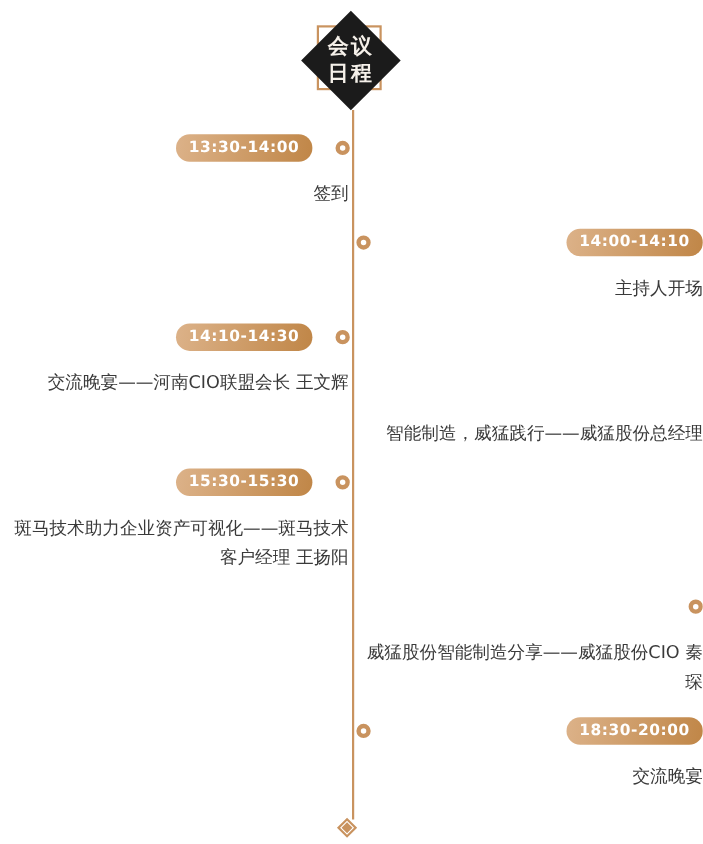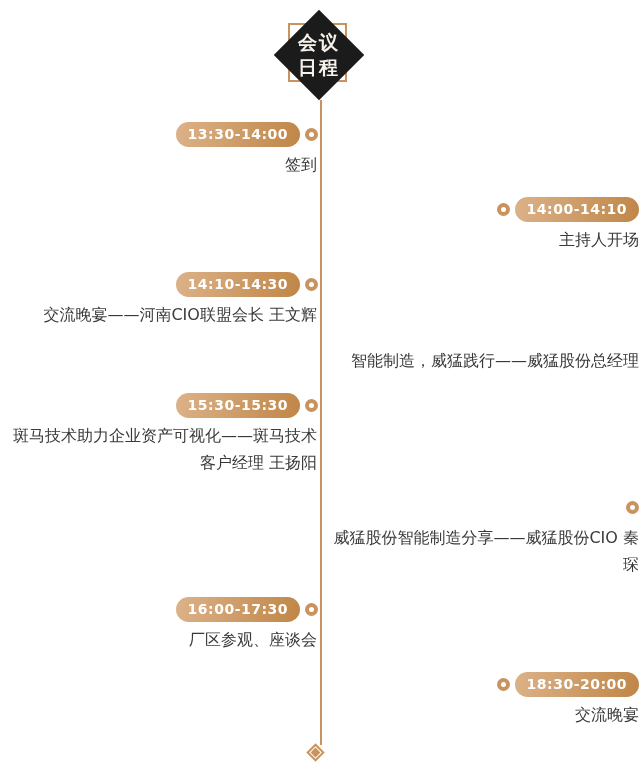--- a/index.html
+++ b/index.html
@@ -45,42 +45,42 @@
   .timeline-line{
     position:absolute;left:320px;top:100px;
     width:2px;height:645px;
     background:var(--accent);
   }
   
   .entries{position:absolute;left:0;top:122px;width:639px;}
   .entry{margin-bottom:19px;}
   .entry.left{width:318px;}
   .entry.right{width:315px;margin-left:324px;}
-  .pill-row{display:flex;align-items:center;gap:5px;height:25px;}
+  .pill-row{display:flex;align-items:center;gap:21px;height:25px;}
   .entry.left  .pill-row{justify-content:flex-end;}
-  .entry.right .pill-row{flex-direction:row-reverse;justify-content:flex-start;}
+  .entry.right .pill-row{flex-direction:row-reverse;justify-content:space-between;}
   .pill{
     display:inline-flex;align-items:center;justify-content:center;
     height:25px;padding:0 12px;
     border-radius:13px;
     background:linear-gradient(100deg,var(--pill-g1) 0%,var(--pill-g2) 100%);
   }
   .pill-text{
     color:var(--pill-text);
     font-size:14px;font-weight:bold;
     line-height:25px;letter-spacing:0.5px;white-space:nowrap;
   }
   .dot{
     width:13px;height:13px;border-radius:50%;
     border:4px solid var(--accent);
     background:#ffffff;
     flex:0 0 13px;
   }
   .desc{
-    margin-top:4px;
+    margin-top:15px;
     font-size:16px;line-height:27px;
     color:var(--desc-color);
   }
   .entry.left  .desc{text-align:right;padding-right:1px;}
   .entry.right .desc{text-align:right;padding-left:3px;}
   
   .end-cap{
     position:absolute;left:309px;top:746px;
     width:13px;height:13px;
     border:2px solid var(--accent);
@@ -150,29 +150,20 @@
     <div class="desc">斑马技术助力企业资产可视化——斑马技术客户经理 王扬阳</div>
   </div>
 
   <div class="entry right">
     <div class="pill-row">
       <span class="dot"></span>
     </div>
     <div class="desc">威猛股份智能制造分享——威猛股份CIO 秦琛</div>
   </div>
 
-  <div class="entry left">
-    <div class="pill-row">
-      <span class="pill">
-        <span class="pill-text">16:00-17:30</span>
-      </span>
-      <span class="dot"></span>
-    </div>
-    <div class="desc">厂区参观、座谈会</div>
-  </div>
 
   <div class="entry right">
     <div class="pill-row">
       <span class="pill">
         <span class="pill-text">18:30-20:00</span>
       </span>
       <span class="dot"></span>
     </div>
     <div class="desc">交流晚宴</div>
   </div>

